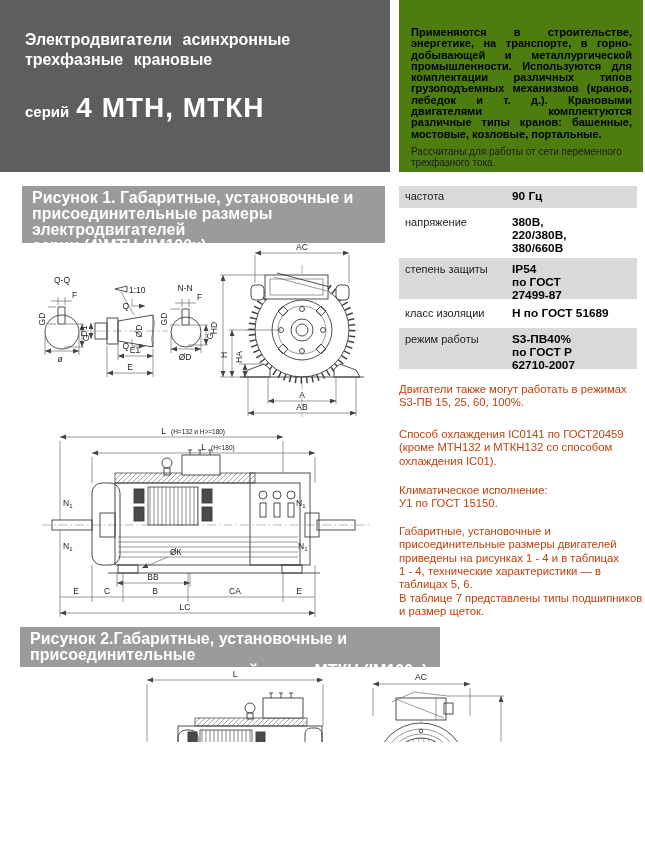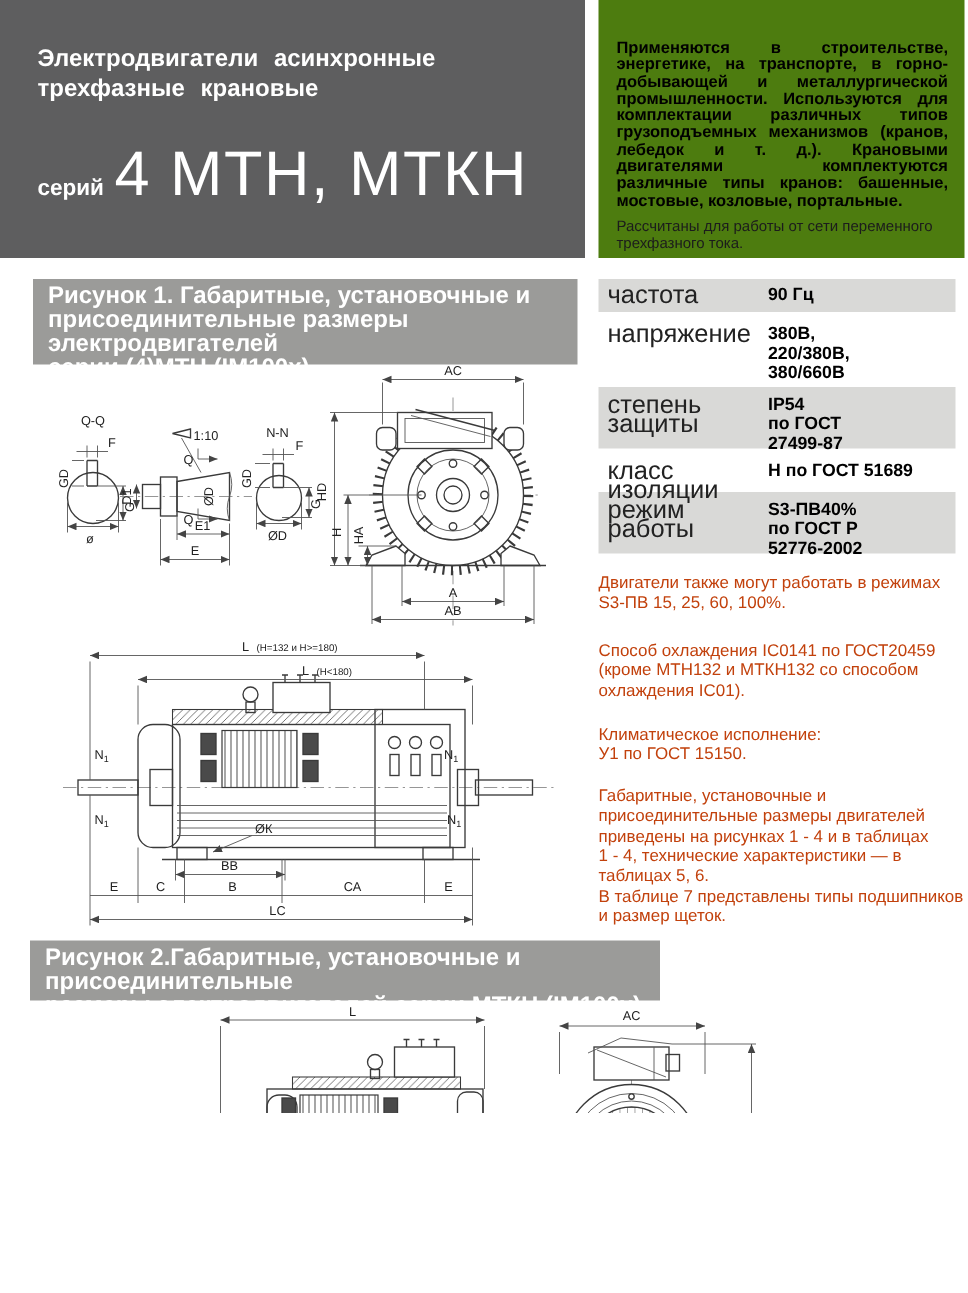--- a/index.html
+++ b/index.html
@@ -4,35 +4,35 @@
 <style>
   html,body{margin:0;padding:0;background:#fff;}
   .page{position:relative;width:645px;height:742px;background:#ffffff;overflow:hidden;
         font-family:"Liberation Sans",sans-serif;}
   
   .hdr-left{position:absolute;left:0;top:0;width:390px;height:172px;background:#5e5e5f;
             color:#fff;box-sizing:border-box;padding:30px 0 0 25px;}
   .hdr-title{font-size:16px;font-weight:bold;line-height:20px;word-spacing:6px;white-space:pre-line;}
   .hdr-series{margin-top:22px;display:flex;align-items:baseline;}
   .series-label{font-size:15px;font-weight:bold;margin-right:7px;}
-  .series-value{font-size:42px;font-weight:normal;letter-spacing:1px;}
+  .series-value{font-size:28px;font-weight:bold;letter-spacing:1px;}
   .hdr-right{position:absolute;left:399px;top:0;width:244px;height:172px;background:#4d7c0f;
              color:#000;box-sizing:border-box;padding:27px 11px 0 12px;overflow:hidden;}
   .intro-p1{font-size:11px;font-weight:bold;line-height:11.3px;text-align:justify;margin:0;}
   .intro-p2{font-size:10px;font-weight:normal;line-height:11.3px;margin:6px 0 0 0;color:#1c1c1c;}
   
   .banner{position:absolute;background:#9b9b99;color:#fff;font-weight:bold;font-size:16px;
           line-height:16px;box-sizing:border-box;padding:4px 8px 0 10px;white-space:pre-line;}
   .banner1{left:22px;top:186px;width:363px;height:57px;}
   .banner2{left:20px;top:627px;width:420px;height:40px;}
   
   .spec{position:absolute;left:399px;top:186px;width:238px;}
   .spec-row{display:flex;box-sizing:border-box;padding-left:6px;}
   .spec-row.gray{background:#d9d9d7;}
-  .spec-label{width:107px;font-size:17px;color:#222;line-height:13px;}
+  .spec-label{width:107px;font-size:11px;color:#222;line-height:13px;}
   .spec-value{flex:1;font-size:11.8px;font-weight:bold;color:#000;line-height:13px;white-space:pre-line;}
   .rh22{height:22px;padding-top:4px;} .rh50{height:50px;padding-top:8px;}
   .rh41{height:41px;padding-top:5px;} .rh29{height:29px;padding-top:8px;}
   
   .notes{position:absolute;left:399px;top:383px;width:246px;color:#c2410c;}
   .note{font-size:11.3px;line-height:13.4px;white-space:pre-line;margin:0 0 15px 0;}
   
   .fig{position:absolute;}
   .f1top{left:18px;top:243px;}
   .f1side{left:20px;top:425px;}
@@ -105,21 +105,21 @@
 27499-87</div>
     </div>
     <div class="spec-row rh29">
       <div class="spec-label">класс  изоляции</div>
       <div class="spec-value">Н по ГОСТ 51689</div>
     </div>
     <div class="spec-row gray rh41">
       <div class="spec-label">режим работы</div>
       <div class="spec-value">S3-ПВ40%
 по ГОСТ Р
-52776-2002</div>
+62710-2007</div>
     </div>
   </div>
 
   <div class="notes">
     <p class="note" style="margin-bottom:18px">Двигатели также могут работать в режимах  S3-ПВ 15, 25, 60, 100%.</p>
     <p class="note" style="margin-bottom:16px">Способ охлаждения IC0141 по ГОСТ20459 (кроме МТН132 и МТКН132 со способом охлаждения IC01).</p>
     <p class="note" style="margin-bottom:14px">Климатическое  исполнение:
 У1  по  ГОСТ 15150.</p>
     <p class="note">Габаритные, установочные и
 присоединительные размеры двигателей

